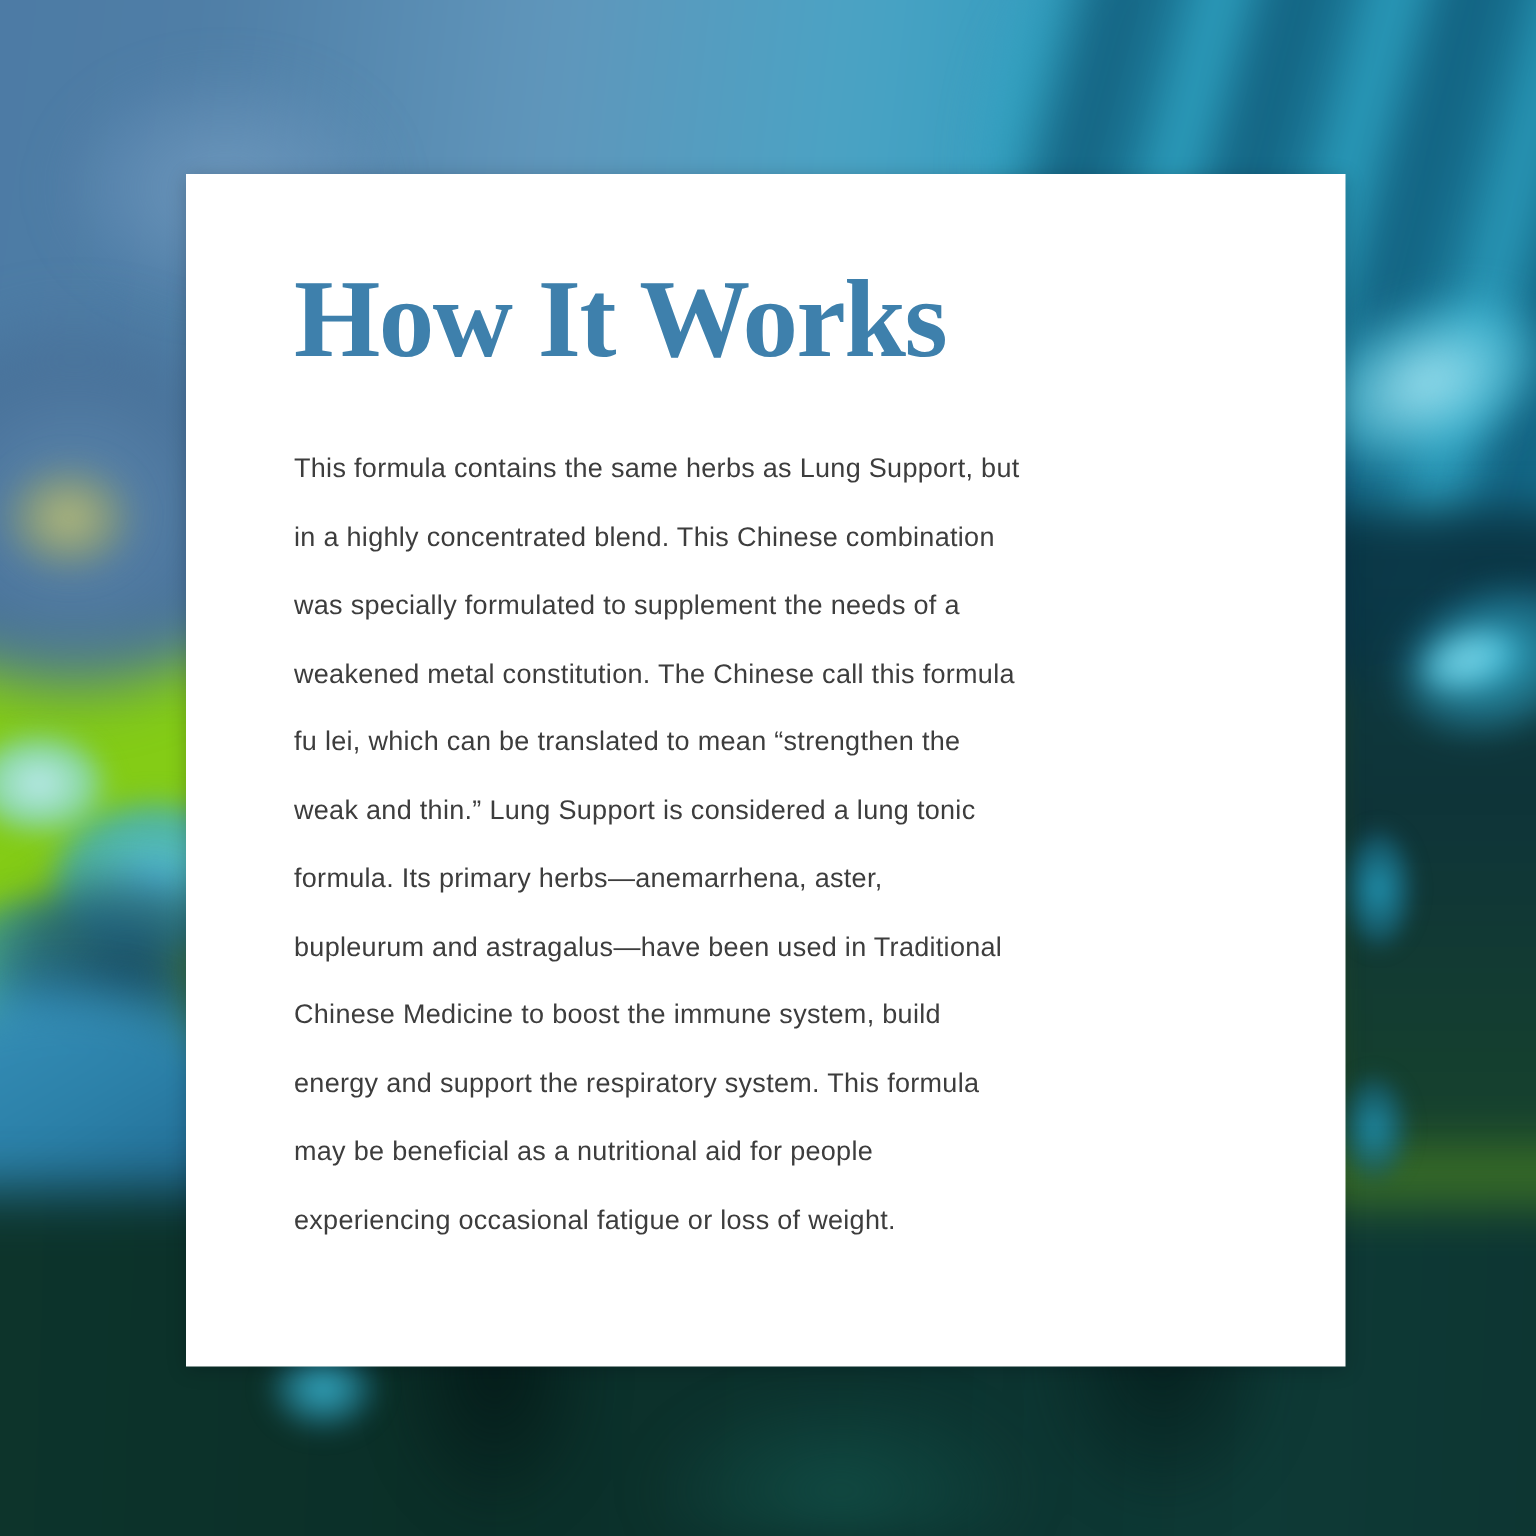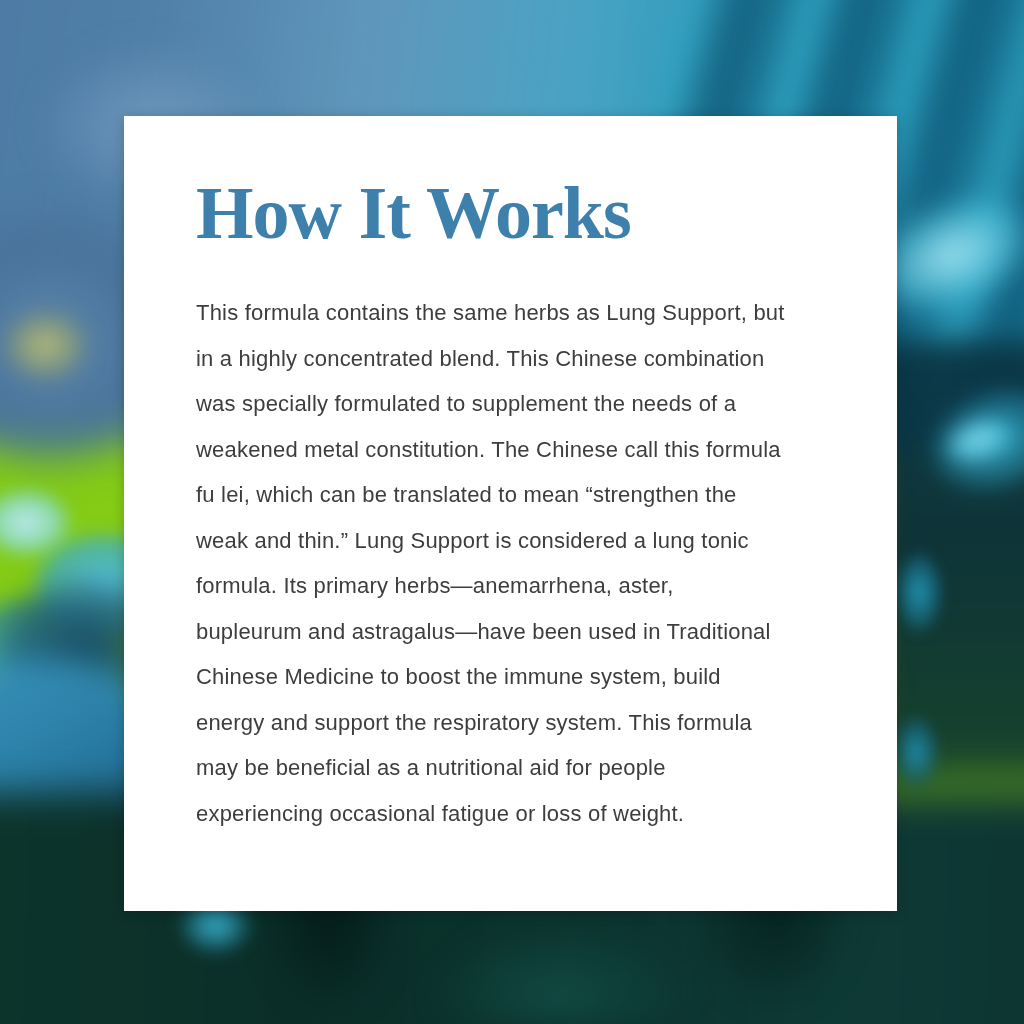--- a/index.html
+++ b/index.html
@@ -130,21 +130,21 @@
     font-size: 74px;
     line-height: 1;
     letter-spacing: -1px;
     color: #3e80ac;
   }
   .card-body {
     margin: 40px 0 0 0;
     max-width: 701px;
     font-family: "Liberation Sans", sans-serif;
     font-weight: 300;
-    font-size: 22px;
+    font-size: 18px;
     line-height: 45.5px;
     letter-spacing: 0.2px;
     color: #3d3d3d;
     white-space: pre-line;
   }
 </style>
 </head>
 <body>
 
 <div class="stage">

